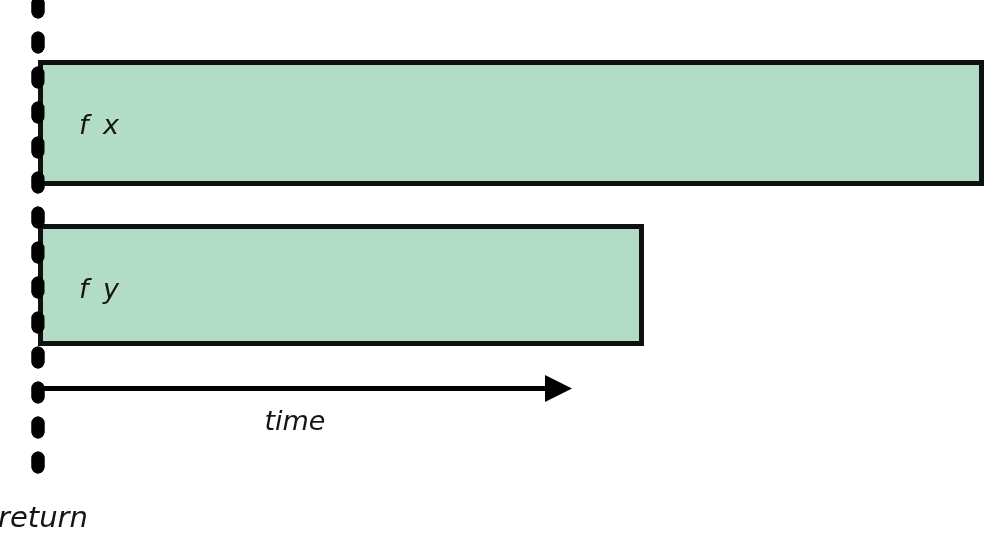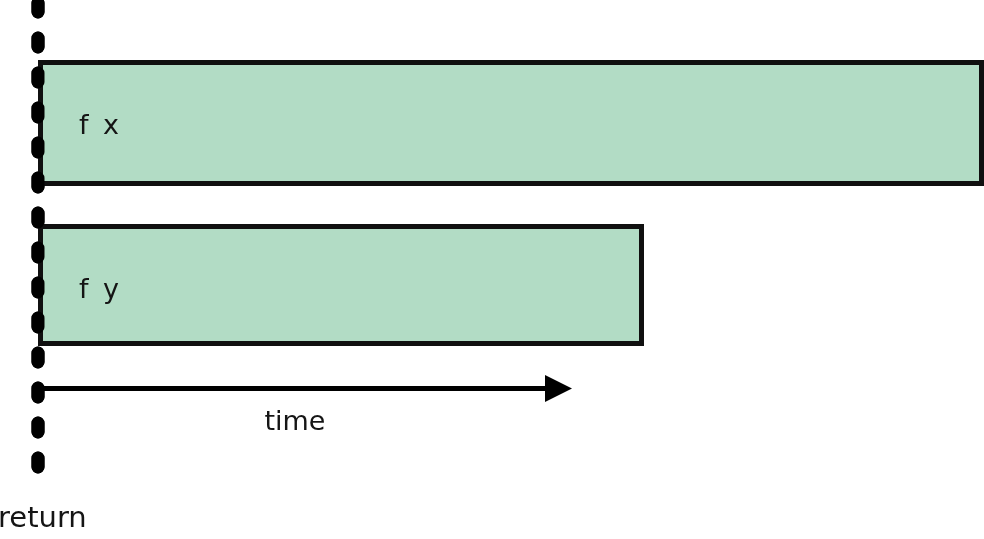--- a/index.html
+++ b/index.html
@@ -9,20 +9,21 @@
   }
   body {
     font-family: "DejaVu Sans", sans-serif;
   }
   #canvas {
     position: relative;
     width: 984px;
     height: 539px;
     background: #ffffff;
     overflow: hidden;
+    font-style: italic;
   }
   #canvas svg {
     position: absolute;
     left: 0;
     top: 0;
   }
   .bar-label {
     font-family: "DejaVu Sans", sans-serif;
     font-size: 27px;
     fill: #151515;

